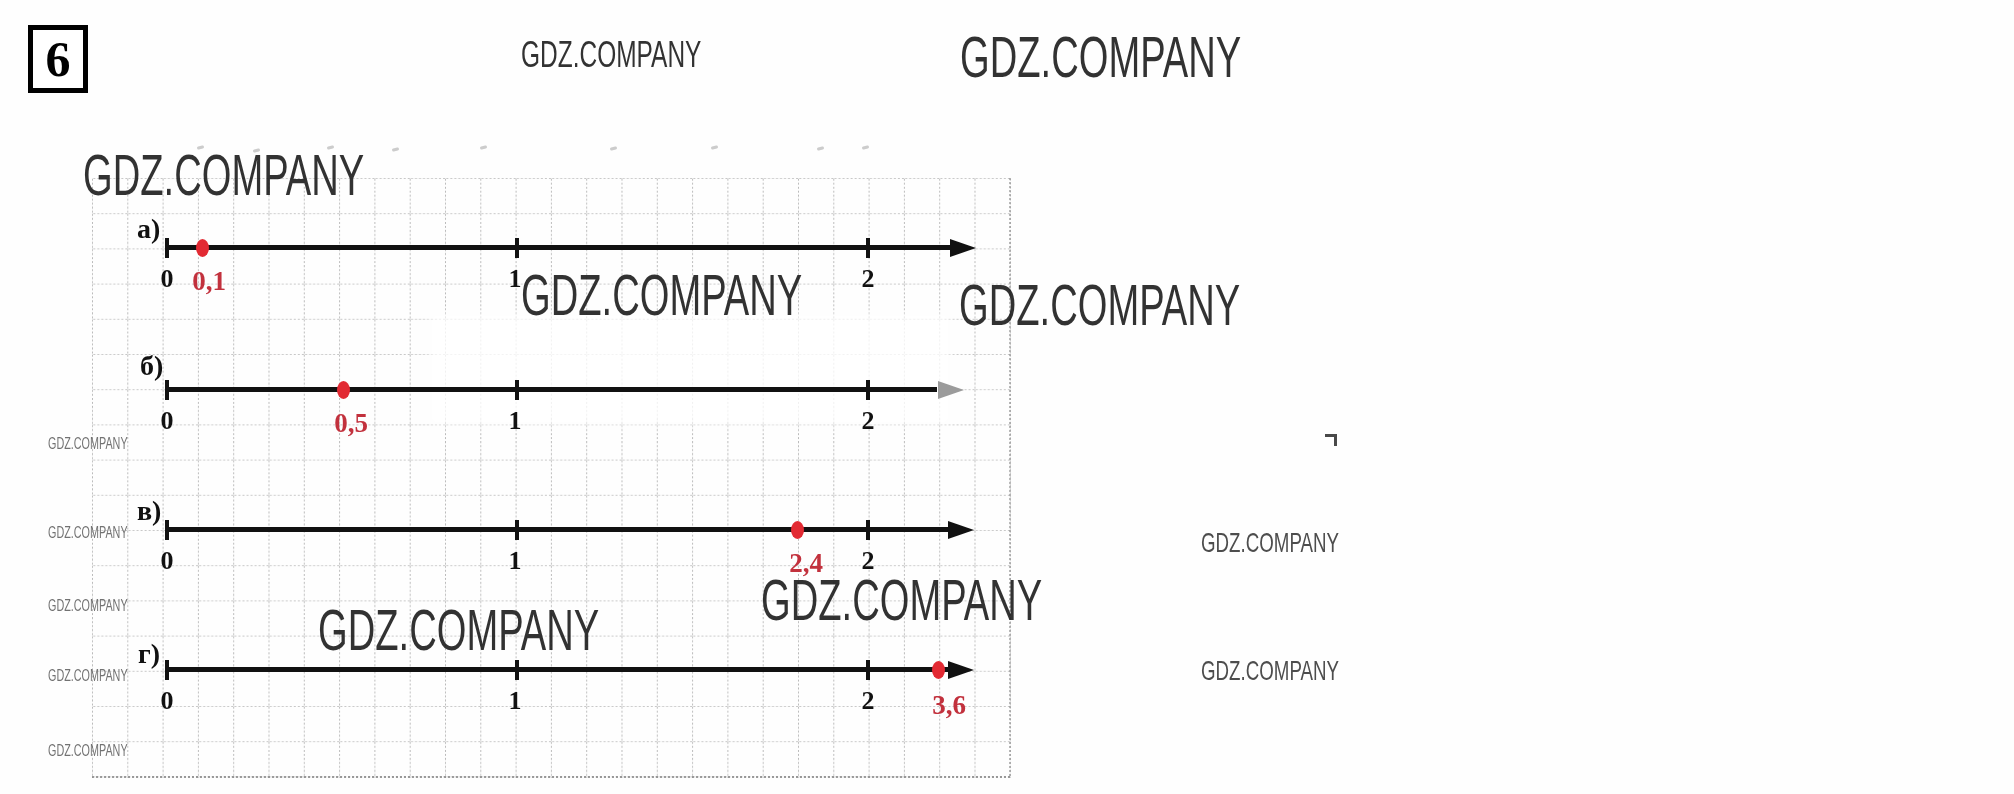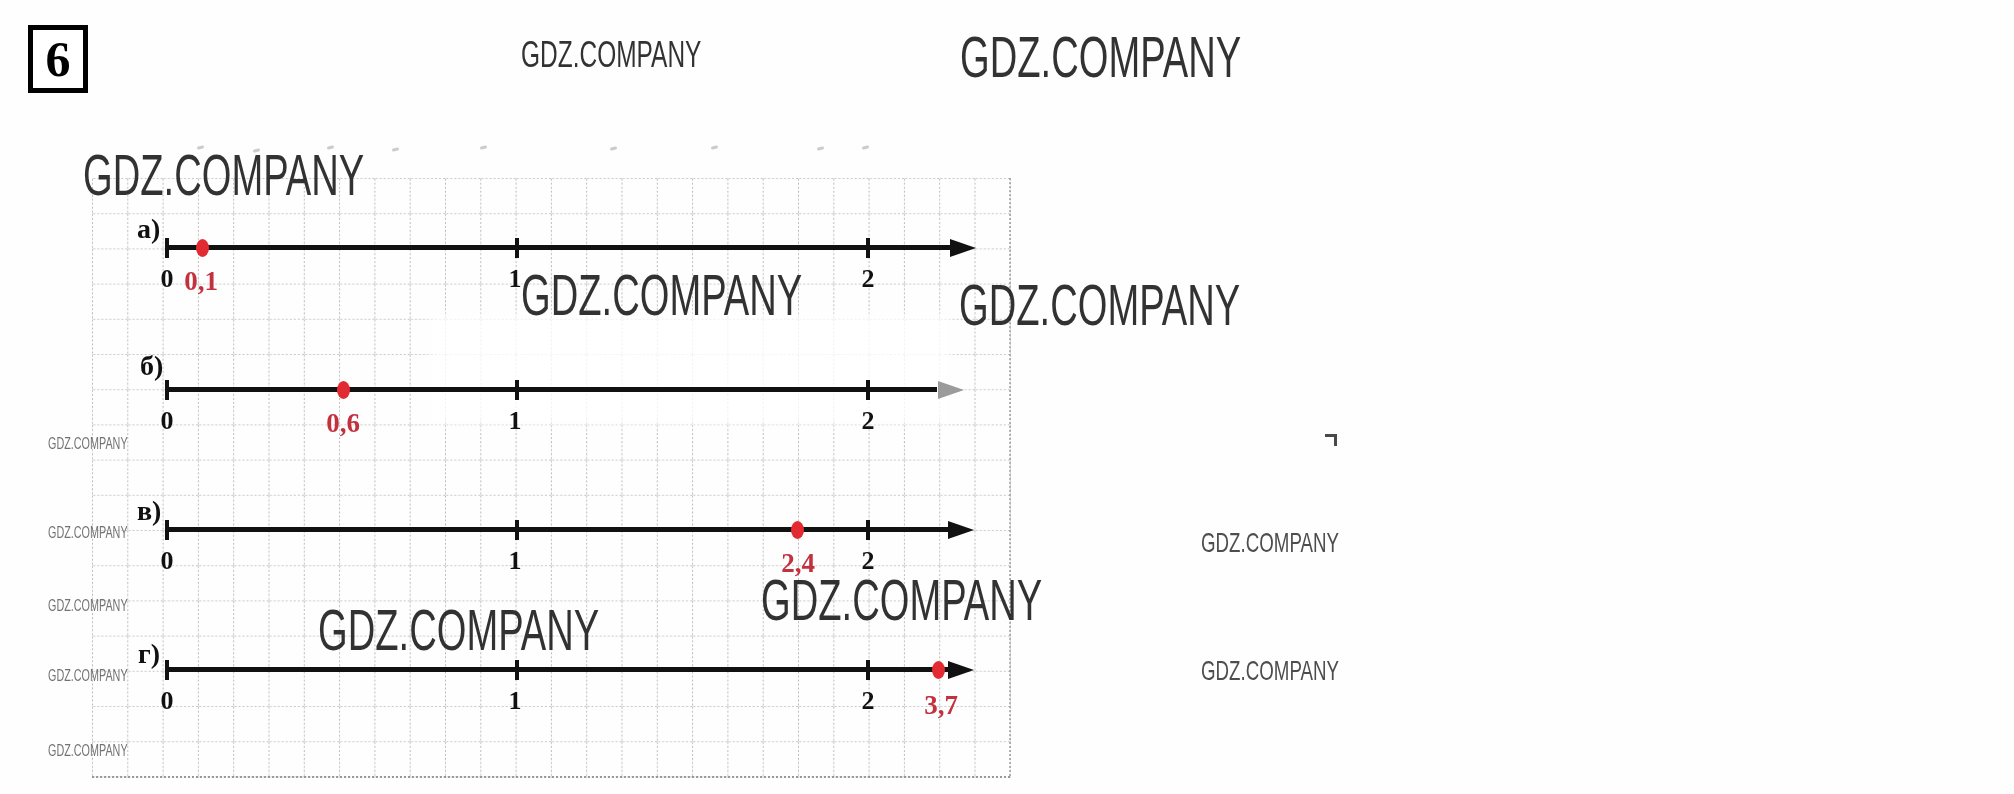--- a/index.html
+++ b/index.html
@@ -26,21 +26,21 @@
   .nl-layer{position:absolute;left:0;top:0;z-index:4;}
   .section-label{position:absolute;font:bold 28px "Liberation Serif", serif;color:#111;}
   .axis{position:absolute;height:5px;background:#111;}
   .tick{position:absolute;width:4px;height:20px;background:#111;}
   .arrow{position:absolute;width:0;height:0;border-top:9px solid transparent;
          border-bottom:9px solid transparent;border-left:26px solid #111;}
   .arrow.gray{border-left-color:#9b9b9b;}
   .num{position:absolute;font:bold 26px "Liberation Serif", serif;color:#111;
        transform:translateX(-50%);}
   .rednum{position:absolute;font:bold 27px "Liberation Serif", serif;
-          transform:translateX(-50%);}
+          transform:translateX(-50%);margin-left:8px;}
   .dot{position:absolute;width:13px;height:18px;border-radius:50%;}
 
   
   .ex-box{position:absolute;left:28px;top:25px;width:50px;height:58px;border:5px solid #000;
           display:flex;align-items:center;justify-content:center;z-index:5;
           font:bold 50px "Liberation Serif", serif;color:#000;background:#fff;}
 
   
   .noise{position:absolute;width:7px;height:3px;background:#9a9a9a;opacity:0.5;
          transform:rotate(-12deg);border-radius:2px;z-index:1;}
@@ -115,21 +115,21 @@
     <span class="section-label" style="left:140px;top:350px">б)</span>
     <div class="axis" style="left:167px;top:387px;width:770px"></div>
     <div class="arrow gray" style="left:938px;top:381px"></div>
     <div class="tick" style="left:165px;top:380px"></div>
     <div class="tick" style="left:515px;top:380px"></div>
     <div class="tick" style="left:866px;top:380px"></div>
     <span class="num" style="left:167px;top:406px">0</span>
     <span class="num" style="left:515px;top:406px">1</span>
     <span class="num" style="left:868px;top:406px">2</span>
     <div class="dot" style="left:337px;top:381px;background:#e22a33"></div>
-    <span class="rednum" style="left:343px;top:408px;color:#c2313d">0,6</span>
+    <span class="rednum" style="left:343px;top:408px;color:#c2313d">0,5</span>
   </div>
 
   <div class="nl-layer">
     <span class="section-label" style="left:137px;top:495px">в)</span>
     <div class="axis" style="left:167px;top:527px;width:783px"></div>
     <div class="arrow" style="left:948px;top:521px"></div>
     <div class="tick" style="left:165px;top:520px"></div>
     <div class="tick" style="left:515px;top:520px"></div>
     <div class="tick" style="left:866px;top:520px"></div>
     <span class="num" style="left:167px;top:546px">0</span>
@@ -143,16 +143,16 @@
     <span class="section-label" style="left:138px;top:638px">г)</span>
     <div class="axis" style="left:167px;top:667px;width:783px"></div>
     <div class="arrow" style="left:948px;top:661px"></div>
     <div class="tick" style="left:165px;top:660px"></div>
     <div class="tick" style="left:515px;top:660px"></div>
     <div class="tick" style="left:866px;top:660px"></div>
     <span class="num" style="left:167px;top:686px">0</span>
     <span class="num" style="left:515px;top:686px">1</span>
     <span class="num" style="left:868px;top:686px">2</span>
     <div class="dot" style="left:932px;top:661px;background:#e22a33"></div>
-    <span class="rednum" style="left:941px;top:690px;color:#c2313d">3,7</span>
+    <span class="rednum" style="left:941px;top:690px;color:#c2313d">3,6</span>
   </div>
 
 </div>
 
 </body></html>

